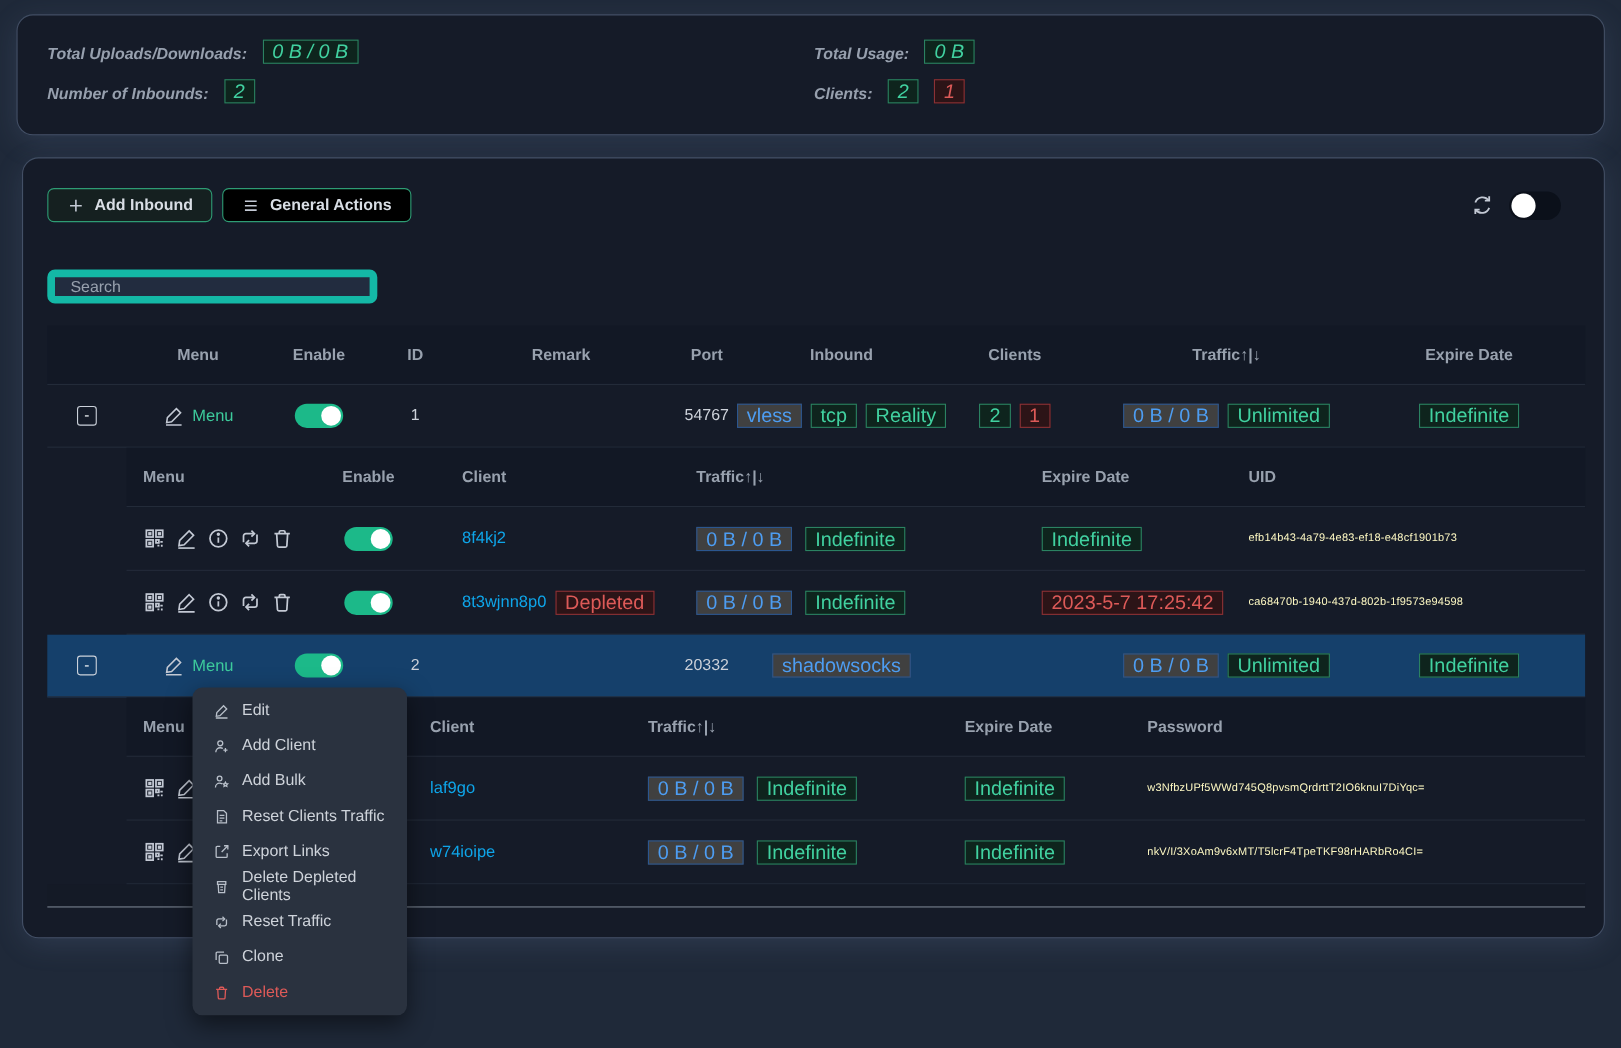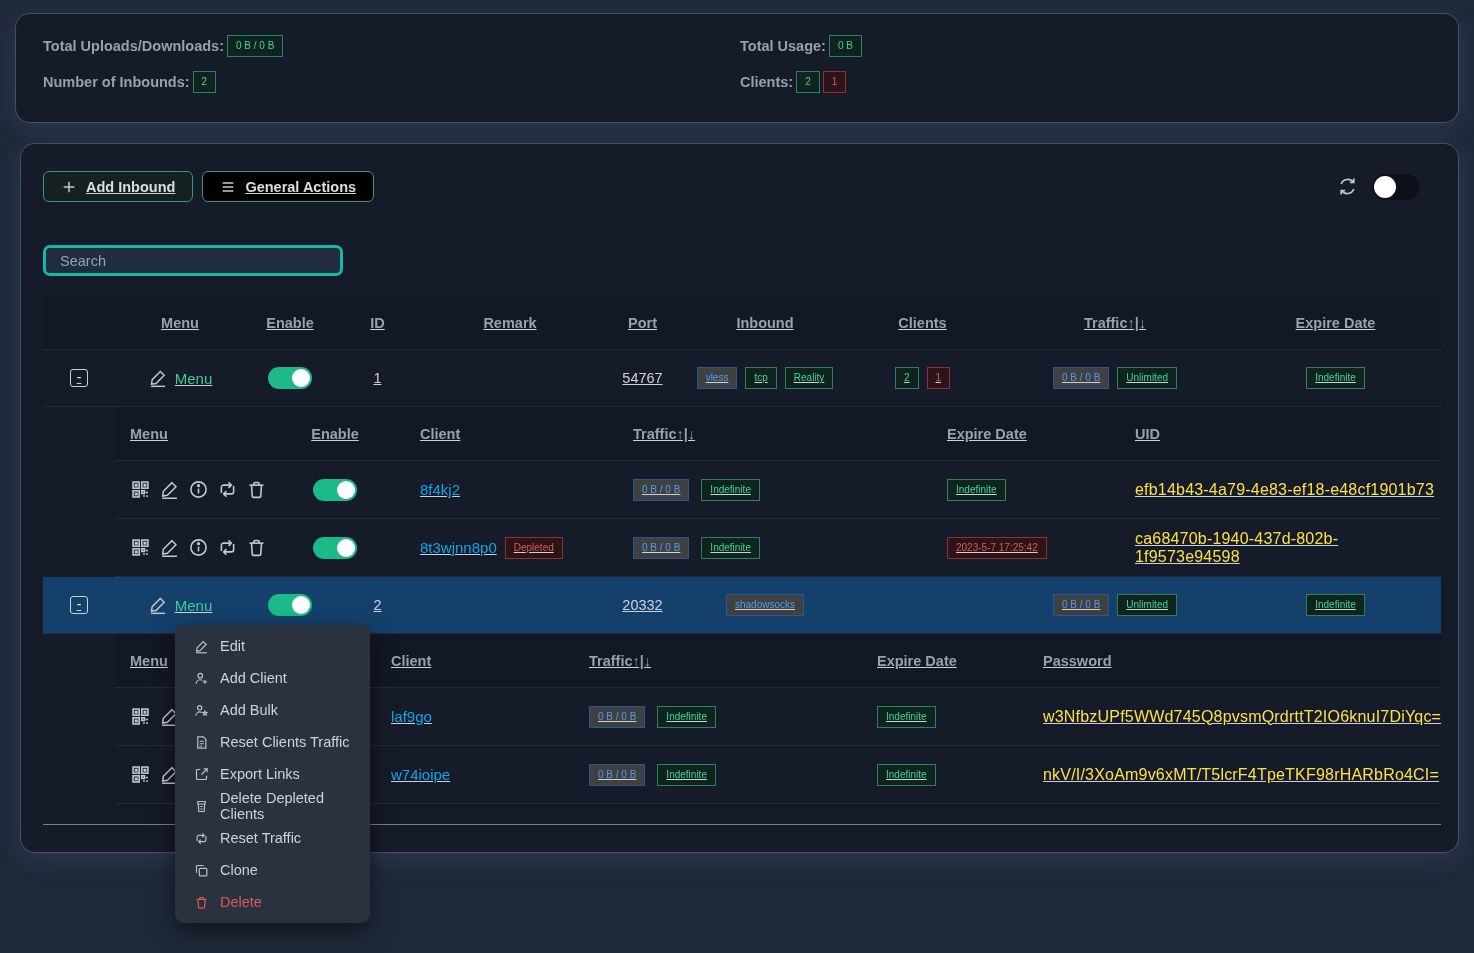--- a/index.html
+++ b/index.html
@@ -12,32 +12,32 @@
   }
   .panel {
     position:absolute;
     background:#151b28;
     border-radius:14px;
     box-shadow:0 0 0 1px rgba(176,196,230,0.22), 0 6px 26px rgba(110,130,170,0.20);
   }
   
   .stats-panel { left:16px; top:14px; width:1442px; height:108px; display:grid; grid-template-columns:697px 1fr; padding-top:20px; }
   .stats-col { padding-left:27px; display:flex; flex-direction:column; gap:12px; }
-  .stat-row { display:flex; align-items:center; gap:3px; height:24px; }
+  .stat-row { display:flex; align-items:flex-end; gap:14px; height:24px;font-style:italic; }
   .stat-label { color:#97a0ae; font-size:14.5px; font-weight:700; }
   .badge {
     display:inline-flex; align-items:center; justify-content:center;
-    padding:2px 8px; border-radius:0; font-size:10px; line-height:16px;
+    padding:2px 8px; border-radius:0; font-size:18px; line-height:16px;
     border:1px solid; white-space:nowrap;
   }
   .badge.green { color:#41d1a0; border-color:#2b8262; background:#0e241d; }
   .badge.red   { color:#dd5a58; border-color:#8c3136; background:#2c1417; }
   .badge.blue  { color:#4d9df2; border-color:#2b568f; background:#404040; }
   
-  .main-panel { left:21px; top:144px; width:1437px; height:708px; padding:27px 0 0 22px;text-decoration:underline; }
+  .main-panel { left:21px; top:144px; width:1437px; height:708px; padding:27px 0 0 22px; }
   .toolbar { display:flex; align-items:center; width:1398px; }
   .btn {
     display:inline-flex; align-items:center; gap:9px;
     height:31px; padding:0 17px; border-radius:6px;
     border:1px solid #2e9c74; cursor:pointer;
     color:#d9dee5; font-size:14.5px; font-weight:600;
   }
   .btn-add { background:#152020; margin-right:9px; }
   .btn-general { background:#000000;justify-content:space-between; }
   .toolbar-right { margin-left:auto; margin-right:22px; display:flex; align-items:center; gap:14px; }
@@ -47,21 +47,21 @@
   .switch::after { content:''; position:absolute; top:2px; width:18px; height:18px; border-radius:50%; background:#fff; }
   .switch.on  { background:#1cb989; }
   .switch.on::after  { right:2px; }
   .switch.off { background:#0b101a; }
   .switch.off::after { left:2px; }
   .switch.large { width:47px; height:26px; border-radius:13px; }
   .switch.large::after { width:22px; height:22px; }
   
   .search-wrap { margin-top:43px; }
   .search-input {
-    width:300px; height:31px; background:#222c3f; border:3px solid #14b8a6;
+    width:300px; height:31px; background:#222c3f; border:7px solid #14b8a6;
     border-radius:7px; color:#a3a3a3; font-size:14.5px; padding:0 14px;
     font-family:"Liberation Sans", sans-serif; outline:none;
   }
   .search-input::placeholder { color:#98a1ae; }
   
   .table { margin-top:20px; width:1398px; font-size:14.5px; }
   .thead { background:#121825; color:#98a1ae; font-weight:700; }
   .main-row {
     display:grid; align-items:center;
     grid-template-columns:72px 130px 90px 85px 180px 85px 160px 155px 230px 1fr;
@@ -93,21 +93,21 @@
   .sub-row.sub1 .c-expire  { padding-left:29px; }
   .sub-row.sub1 .c-last    { padding-left:29px; }
   .sub-row.sub2 .c-client  { padding-left:26px; }
   .sub-row.sub2 .c-traffic { padding-left:14px; }
   .sub-row.sub2 .c-expire  { padding-left:12px; }
   .sub-row.sub2 .c-last    { padding-left:13px; }
   .sub-row .c-enable { justify-content:center; }
   .action-icons { display:flex; align-items:center; gap:9px; }
   .action-icons .icon { cursor:pointer; }
   .client-name { color:#0ea5e9; font-size:15px; }
-  .mono-val { color:#fde047; font-size:16px; letter-spacing:0.2px; }
+  .mono-val { color:#fef9c3; font-size:10px; letter-spacing:0.2px; }
   .c-traffic .badge + .badge { margin-left:4px; }
   .table-footer { height:21px; background:#141a26; border-bottom:1.5px solid #79818f; }
   
   .dropdown {
     position:absolute; left:175px; top:625px; width:195px;
     background:#2a323f; border-radius:9px; padding:5px 2px;
     box-shadow:0 8px 22px rgba(0,0,0,0.5);
     z-index:50;
   }
   .dropdown-item {

